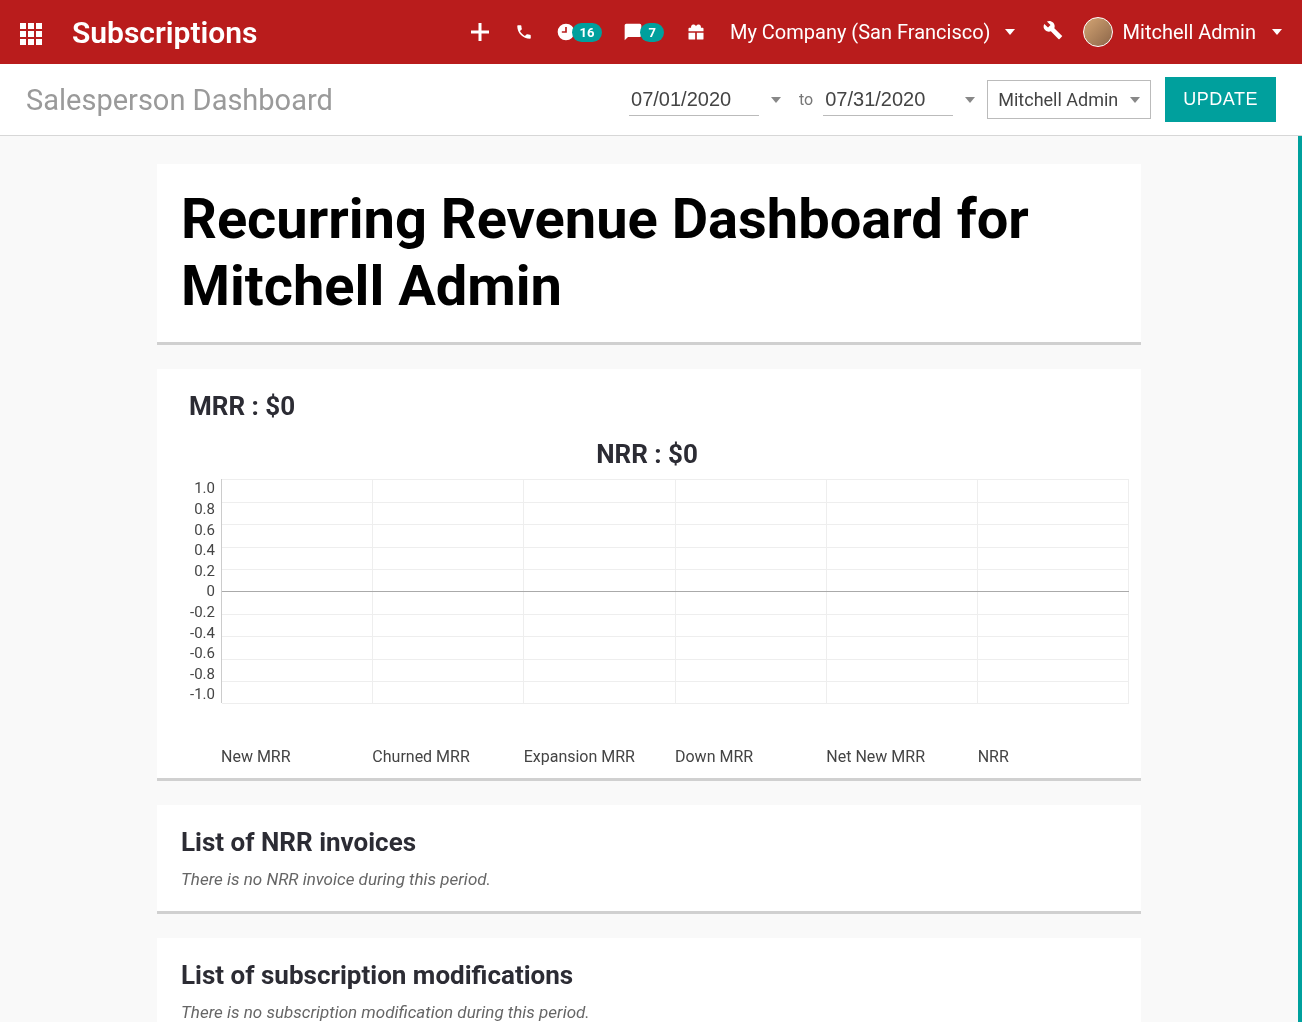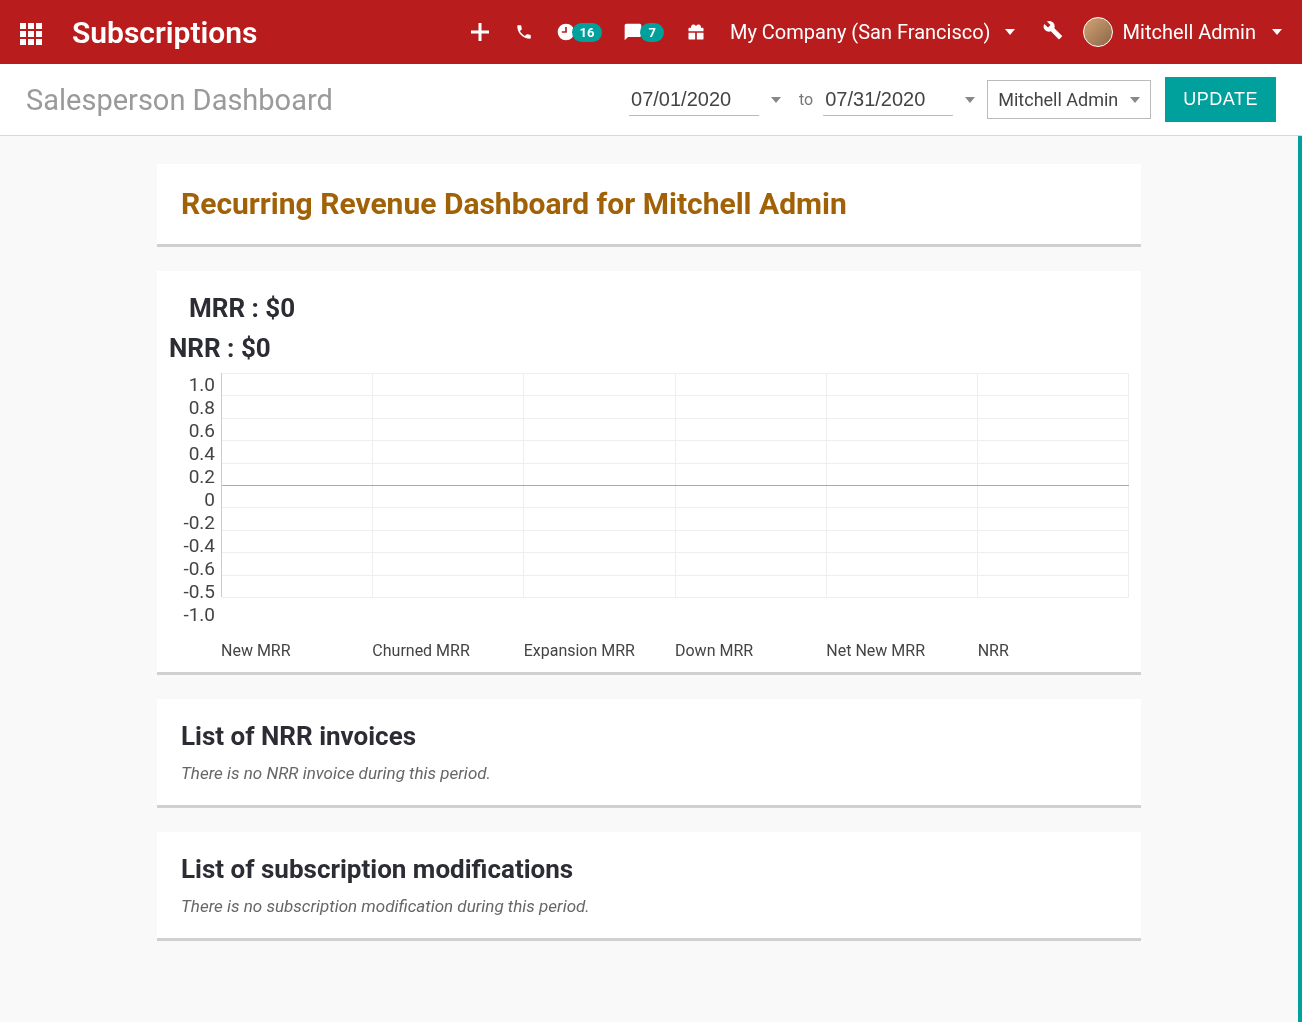--- a/index.html
+++ b/index.html
@@ -45,26 +45,26 @@
 .date-input { border: none; border-bottom: 1px solid #bbb; background: transparent; font-size: 20px; color: #444; padding: 4px 2px; width: 130px; }
 .date-wrap { display:flex; align-items:center; gap:6px; margin-right: 12px;}
 .to-text { color:#777; margin: 0 10px 0 6px; font-size: 16px;}
 .select-admin { border: 1px solid #bbb; background:#fff; padding: 8px 10px; font-size: 18px; color:#444; display:flex; align-items:center; gap:6px; cursor:pointer; margin-right:14px;}
 .select-admin .caret { border-top-color:#888; }
 .update-btn { background:#00A09D; color:#fff; border:none; font-size:18px; font-weight:400; padding: 12px 18px; cursor:pointer; letter-spacing:0.5px;}
 
 .page-scroll { height: calc(1022px - 64px - 72px); overflow-y: auto; border-right: 4px solid #00A09D; }
 .content { width: 984px; margin: 28px auto 0; }
 .panel { background:#fff; border-bottom: 3px solid #d0d0d0; padding: 22px 24px; margin-bottom: 24px;}
-.dash-heading { font-size: 30px; font-weight: 700; color:#a16207; line-height:1.2;}
+.dash-heading { font-size: 56px; font-weight: 700; color:#000000; line-height:1.2;}
 .mrr-label { font-size: 26px; font-weight:700; color:#2c2c34; padding: 4px 0 6px 20px;}
-.nrr-label { font-size: 26px; font-weight:700; color:#2c2c34; text-align:left; padding: 4px 4px 10px 0;}
+.nrr-label { font-size: 26px; font-weight:700; color:#2c2c34; text-align:center; padding: 4px 4px 10px 0; margin-top: 8px;}
 
 .chart { position:relative; height: 260px; display:flex; }
-.yaxis { width: 52px; display:flex; flex-direction:column; justify-content:space-between; align-items:flex-end; font-size: 19px; color:#444; padding: 0 6px 0 0; height: 224px;}
+.yaxis { width: 52px; display:flex; flex-direction:column; justify-content:space-between; align-items:flex-end; font-size: 15px; color:#444; padding: 0 6px 0 0; height: 224px;}
 .plot { flex:1; position:relative; height: 224px; border-left: 1px solid #ccc; }
 .gridline { position:absolute; left:0; right:0; border-top: 1px solid #eee; }
 .gridline.zero { border-top: 1px solid #aaa; }
 .plot-cols { position:absolute; inset:0; display:flex;}
 .plot-cols div { flex:1; border-right: 1px solid #eee; }
 .xaxis { display:flex; margin-left:52px; }
 .xaxis div { flex:1; text-align:left; font-size:16px; color:#444; padding-top: 8px;}
 
 .section-heading { font-size: 26px; font-weight:700; color:#2c2c34; margin-bottom:12px;}
 .empty-text { font-style: italic; color:#666; font-size: 17px;}
@@ -169,21 +169,21 @@
         <div class="yaxis" id="yaxis">
             <div>1.0</div>
             <div>0.8</div>
             <div>0.6</div>
             <div>0.4</div>
             <div>0.2</div>
             <div>0</div>
             <div>-0.2</div>
             <div>-0.4</div>
             <div>-0.6</div>
-            <div>-0.5</div>
+            <div>-0.8</div>
             <div>-1.0</div>
           </div>
         <div class="plot" id="plot">
           <div class="plot-cols" id="plotcols">
               <div></div>
               <div></div>
               <div></div>
               <div></div>
               <div></div>
               <div></div>

